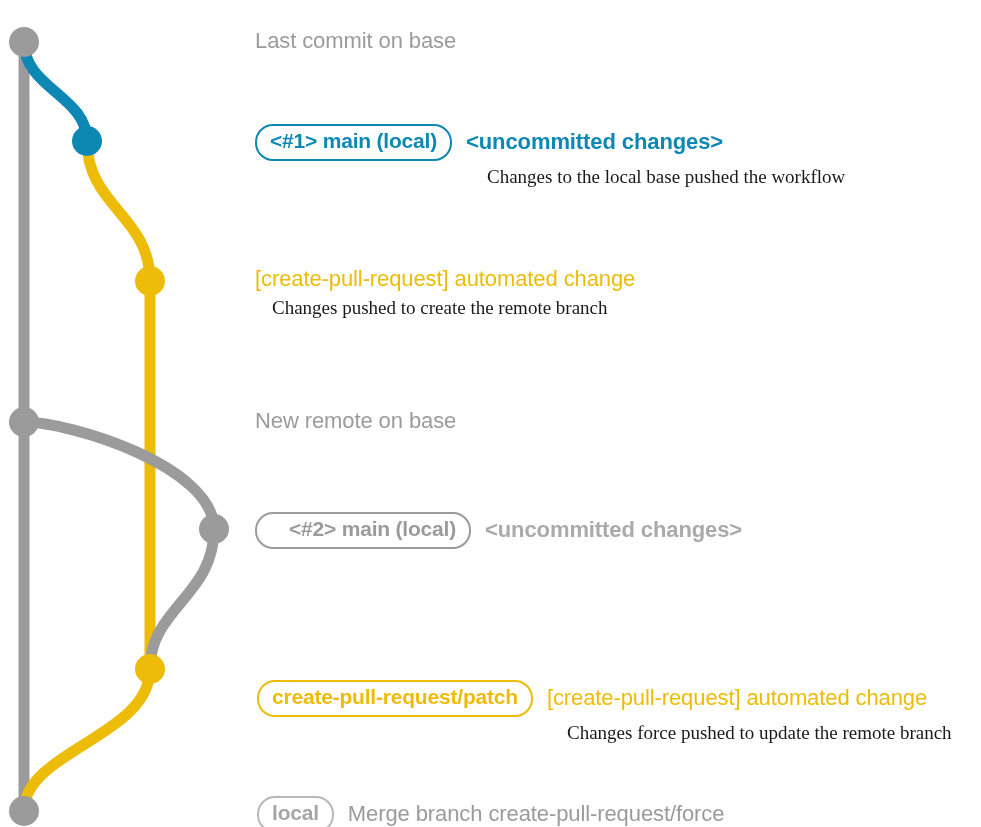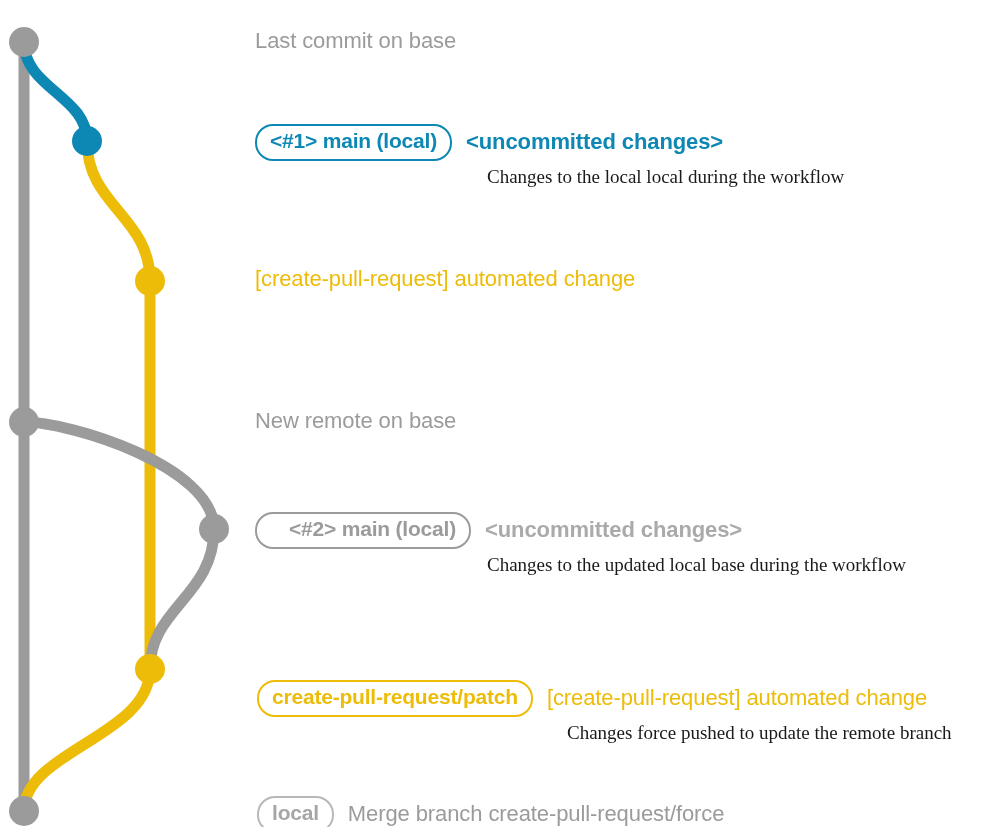--- a/index.html
+++ b/index.html
@@ -115,47 +115,47 @@
       </div>
     </div>
   </div>
 
   <div class="row" style="top:108px;left:255px;">
     <div class="row-inner">
       <div class="line1">
         <span class="pill blue">&lt;#1&gt; main (local)</span>
         <span class="headline blue pad">&lt;uncommitted changes&gt;</span>
       </div>
-      <div class="subline" style="margin-left:232px;">Changes to the local local during the workflow</div>
+      <div class="subline" style="margin-left:232px;">Changes to the local base pushed the workflow</div>
     </div>
   </div>
 
   <div class="row" style="top:250px;left:255px;">
     <div class="row-inner">
       <div class="line1">
         <span class="headline amber">[create-pull-request] automated change</span>
       </div>
+      <div class="subline" style="margin-left:17px;">Changes pushed to create the remote branch</div>
     </div>
   </div>
 
   <div class="row" style="top:392px;left:255px;">
     <div class="row-inner">
       <div class="line1">
         <span class="headline gray">New remote on base</span>
       </div>
     </div>
   </div>
 
   <div class="row" style="top:496px;left:255px;">
     <div class="row-inner">
       <div class="line1">
         <span class="pill gray">&lt;#2&gt; main (local)</span>
         <span class="headline graydim pad">&lt;uncommitted changes&gt;</span>
       </div>
-      <div class="subline" style="margin-left:232px;">Changes to the updated local base during the workflow</div>
     </div>
   </div>
 
   <div class="row" style="top:664px;left:257px;">
     <div class="row-inner">
       <div class="line1">
         <span class="pill amber">create-pull-request/patch</span>
         <span class="headline amber pad">[create-pull-request] automated change</span>
       </div>
       <div class="subline" style="margin-left:310px;">Changes force pushed to update the remote branch</div>

